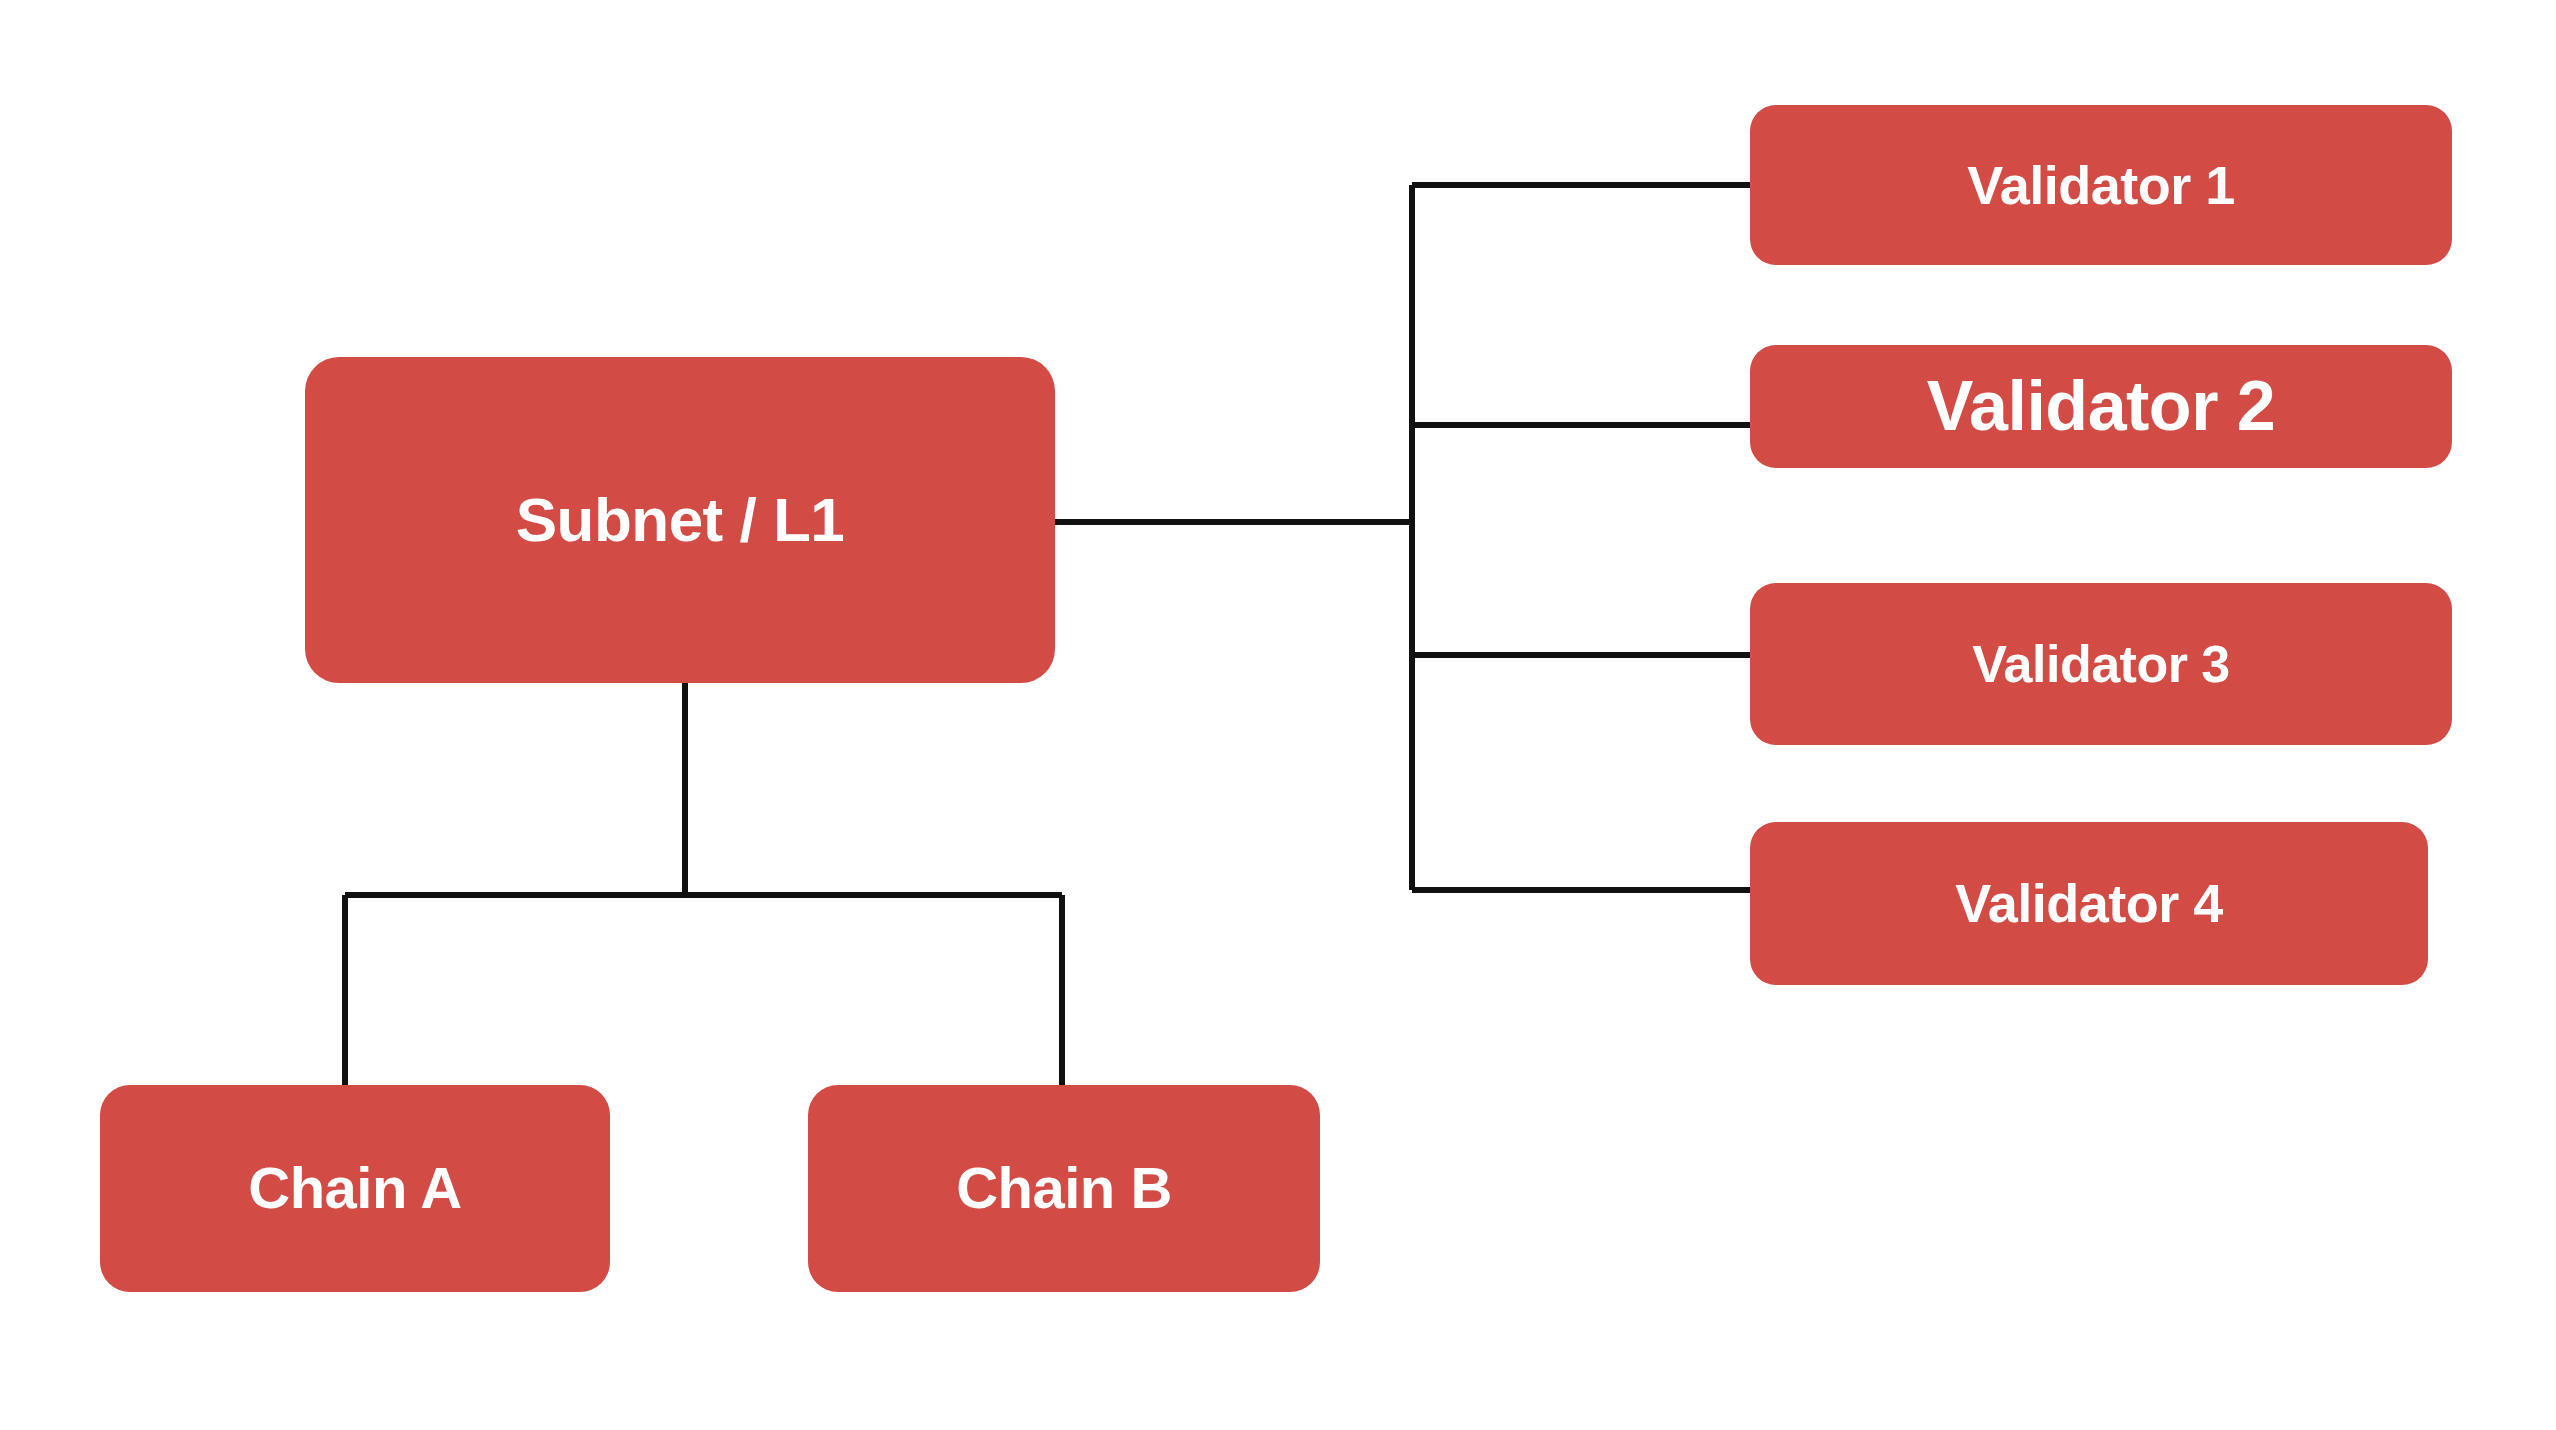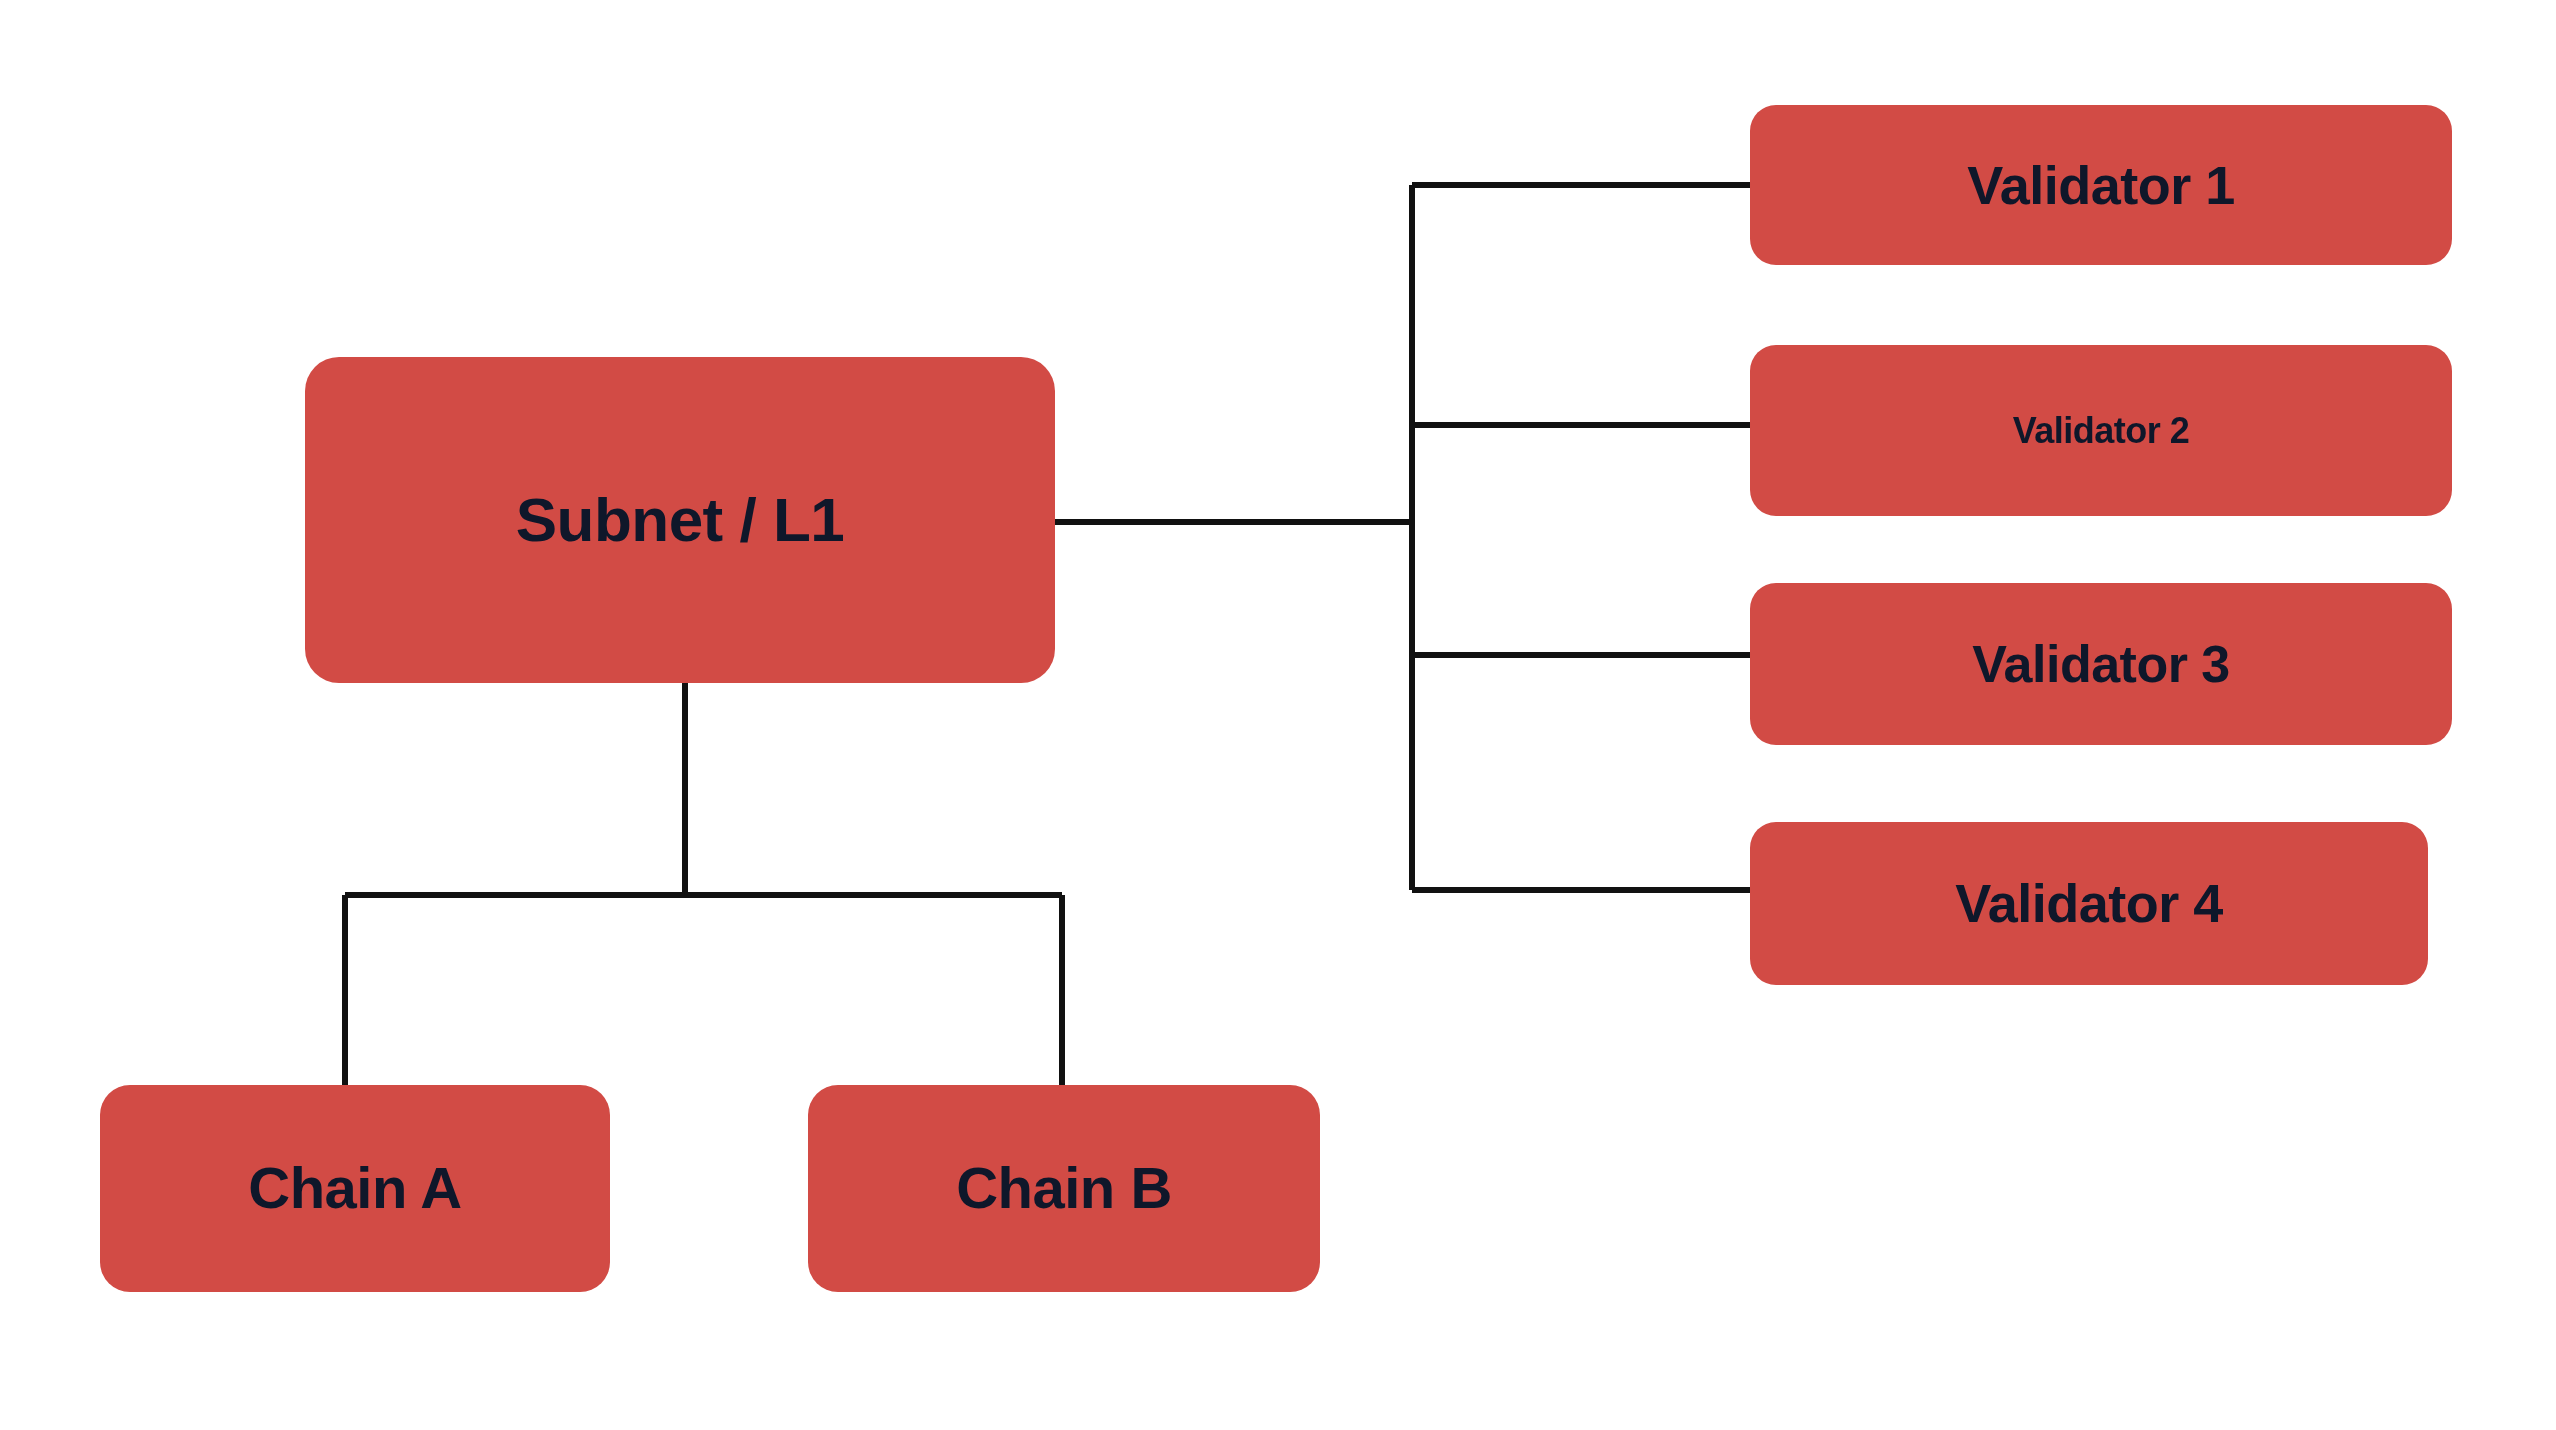--- a/index.html
+++ b/index.html
@@ -24,36 +24,36 @@
     height: 1430px;
     pointer-events: none;
   }
   .node {
     position: absolute;
     display: flex;
     align-items: center;
     justify-content: center;
     box-sizing: border-box;
     border-radius: 26px;
-    color: #0f172a;
+    color: #ffffff;
     font-weight: bold;
     letter-spacing: -0.5px;
     text-align: center;
     line-height: 1.05;
     user-select: none;
   }
   .node-label {
     display: block;
     white-space: nowrap;
   }
 
   
   #node-subnet       { left: 305px;  top: 357px;  width: 750px; height: 326px; font-size: 62px; border-radius: 34px; }
   #node-validator-1  { left: 1750px; top: 105px;  width: 702px; height: 160px; font-size: 54px; }
-  #node-validator-2  { left: 1750px; top: 345px;  width: 702px; height: 171px; font-size: 36px; }
+  #node-validator-2  { left: 1750px; top: 345px;  width: 702px; height: 123px; font-size: 70px; }
   #node-validator-3  { left: 1750px; top: 583px;  width: 702px; height: 162px; font-size: 52px; }
   #node-validator-4  { left: 1750px; top: 822px;  width: 678px; height: 163px; font-size: 54px; }
   #node-chain-a      { left: 88px;   top: 1085px; width: 510px; height: 207px; font-size: 58px; border-radius: 30px; margin-left: 12px; }
   #node-chain-b      { left: 808px;  top: 1085px; width: 512px; height: 207px; font-size: 58px; border-radius: 30px; }
 </style>
 </head>
 <body>
 
 <div id="canvas">
 

